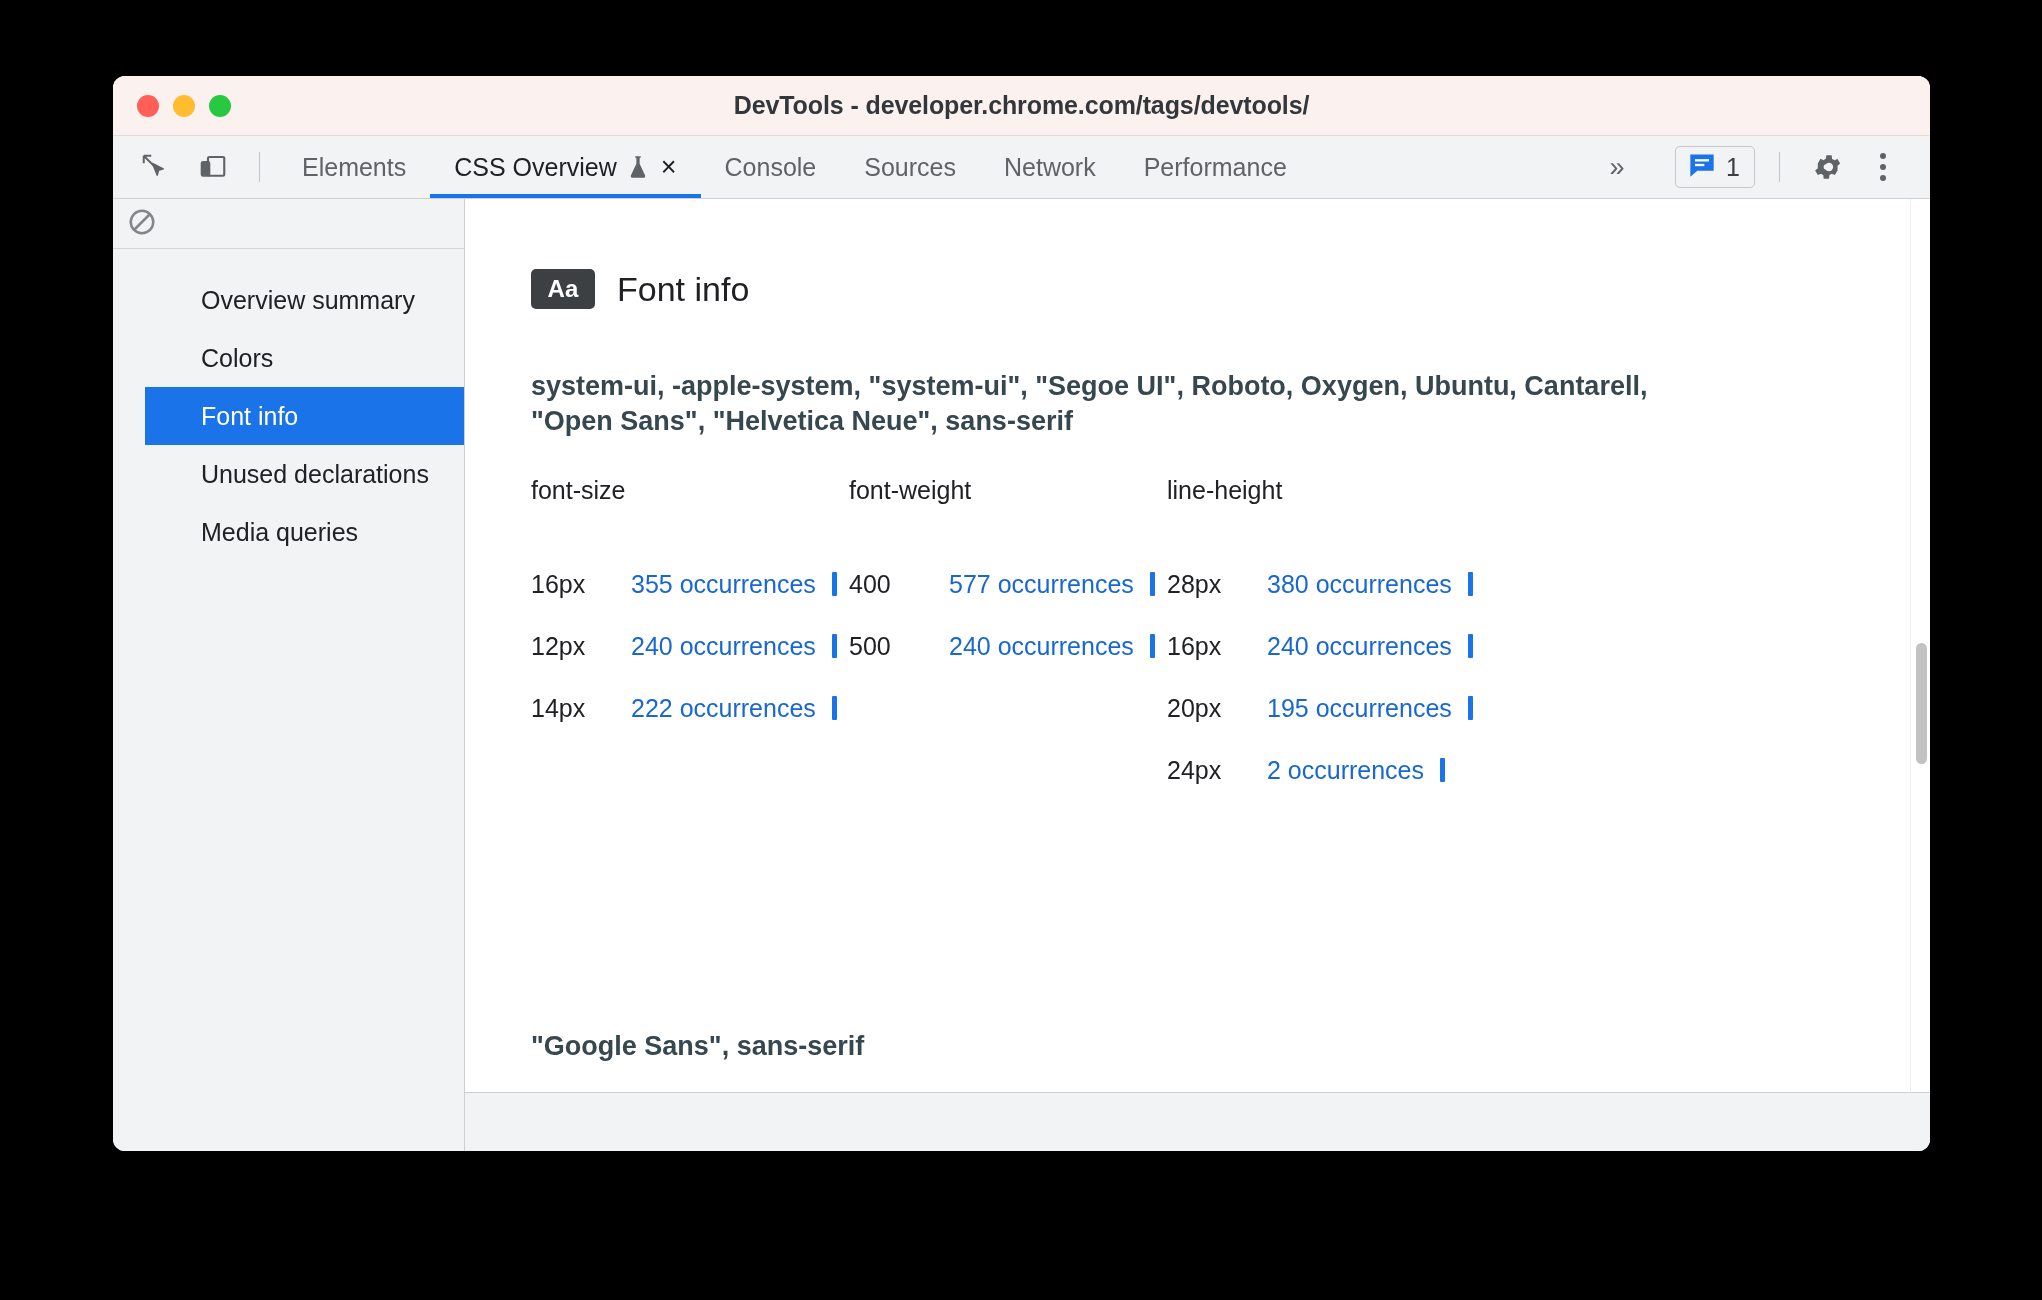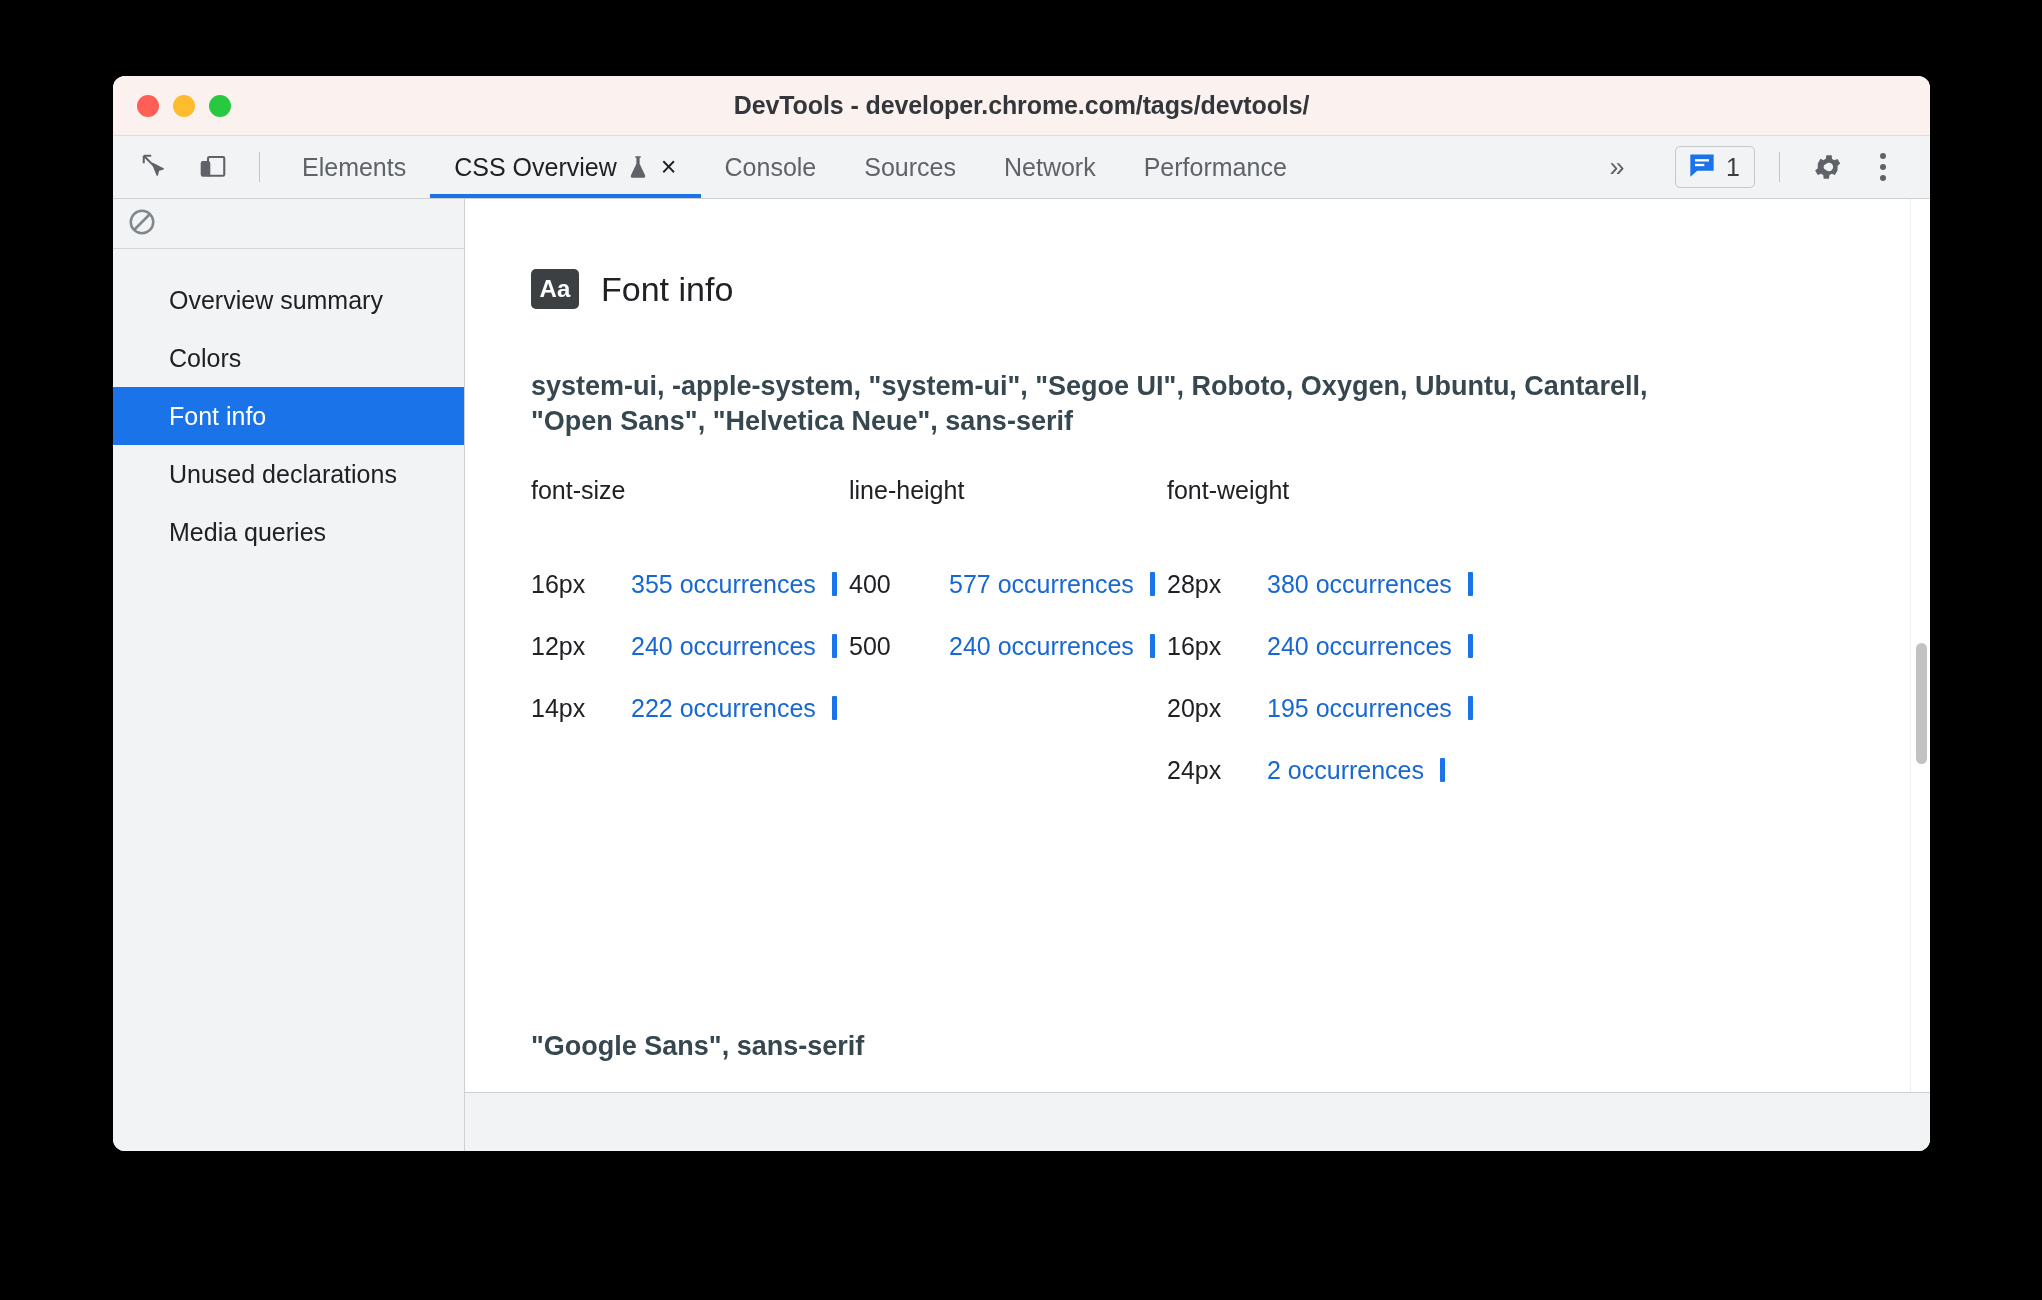--- a/index.html
+++ b/index.html
@@ -165,20 +165,21 @@
     padding-left: 14px;
   }
   .sidebar-list { padding-top: 22px; }
   .side-item {
     height: 58px;
     display: flex;
     align-items: center;
     padding-left: 56px;
     font-size: 25px;
     color: #202124;
+    margin-left: 32px;
   }
   .side-item.selected {
     background: #1a73e8;
     color: #ffffff;
   }
 
   
   .content-wrap {
     flex: 1 1 auto;
     display: flex;
@@ -193,21 +194,21 @@
     padding: 70px 0 0 66px;
     border-bottom: 1px solid #cdd0d3;
   }
   .section-header {
     display: flex;
     align-items: center;
     gap: 22px;
     margin-bottom: 60px;
   }
   .aa-badge {
-    width: 48px; height: 40px;
+    width: 64px; height: 40px;
     background: #3c4043;
     border-radius: 5px;
     color: #ffffff;
     font-size: 24px;
     font-weight: bold;
     display: flex; align-items: center; justify-content: center;
     letter-spacing: 0.2px;
   }
   .section-title { font-size: 34px; color: #202124; font-weight: normal; }
 
@@ -409,22 +410,22 @@
           <div class="section-header">
             <div class="aa-badge">Aa</div>
             <h2 class="section-title">Font info</h2>
           </div>
 
           <div class="font-family-name">system-ui, -apple-system, "system-ui", "Segoe UI", Roboto, Oxygen, Ubuntu, Cantarell, "Open Sans", "Helvetica Neue", sans-serif</div>
 
           <div class="metric-grid">
 
             <div class="metric-head">font-size</div>
+            <div class="metric-head">font-weight</div>
             <div class="metric-head">line-height</div>
-            <div class="metric-head">font-weight</div>
 
             <div class="metric-cell">
               <span class="metric-value">16px</span>
               <span class="metric-occ">355 occurrences</span>
               <span class="metric-bar"></span>
             </div>
             <div class="metric-cell">
               <span class="metric-value">400</span>
               <span class="metric-occ">577 occurrences</span>
               <span class="metric-bar"></span>

